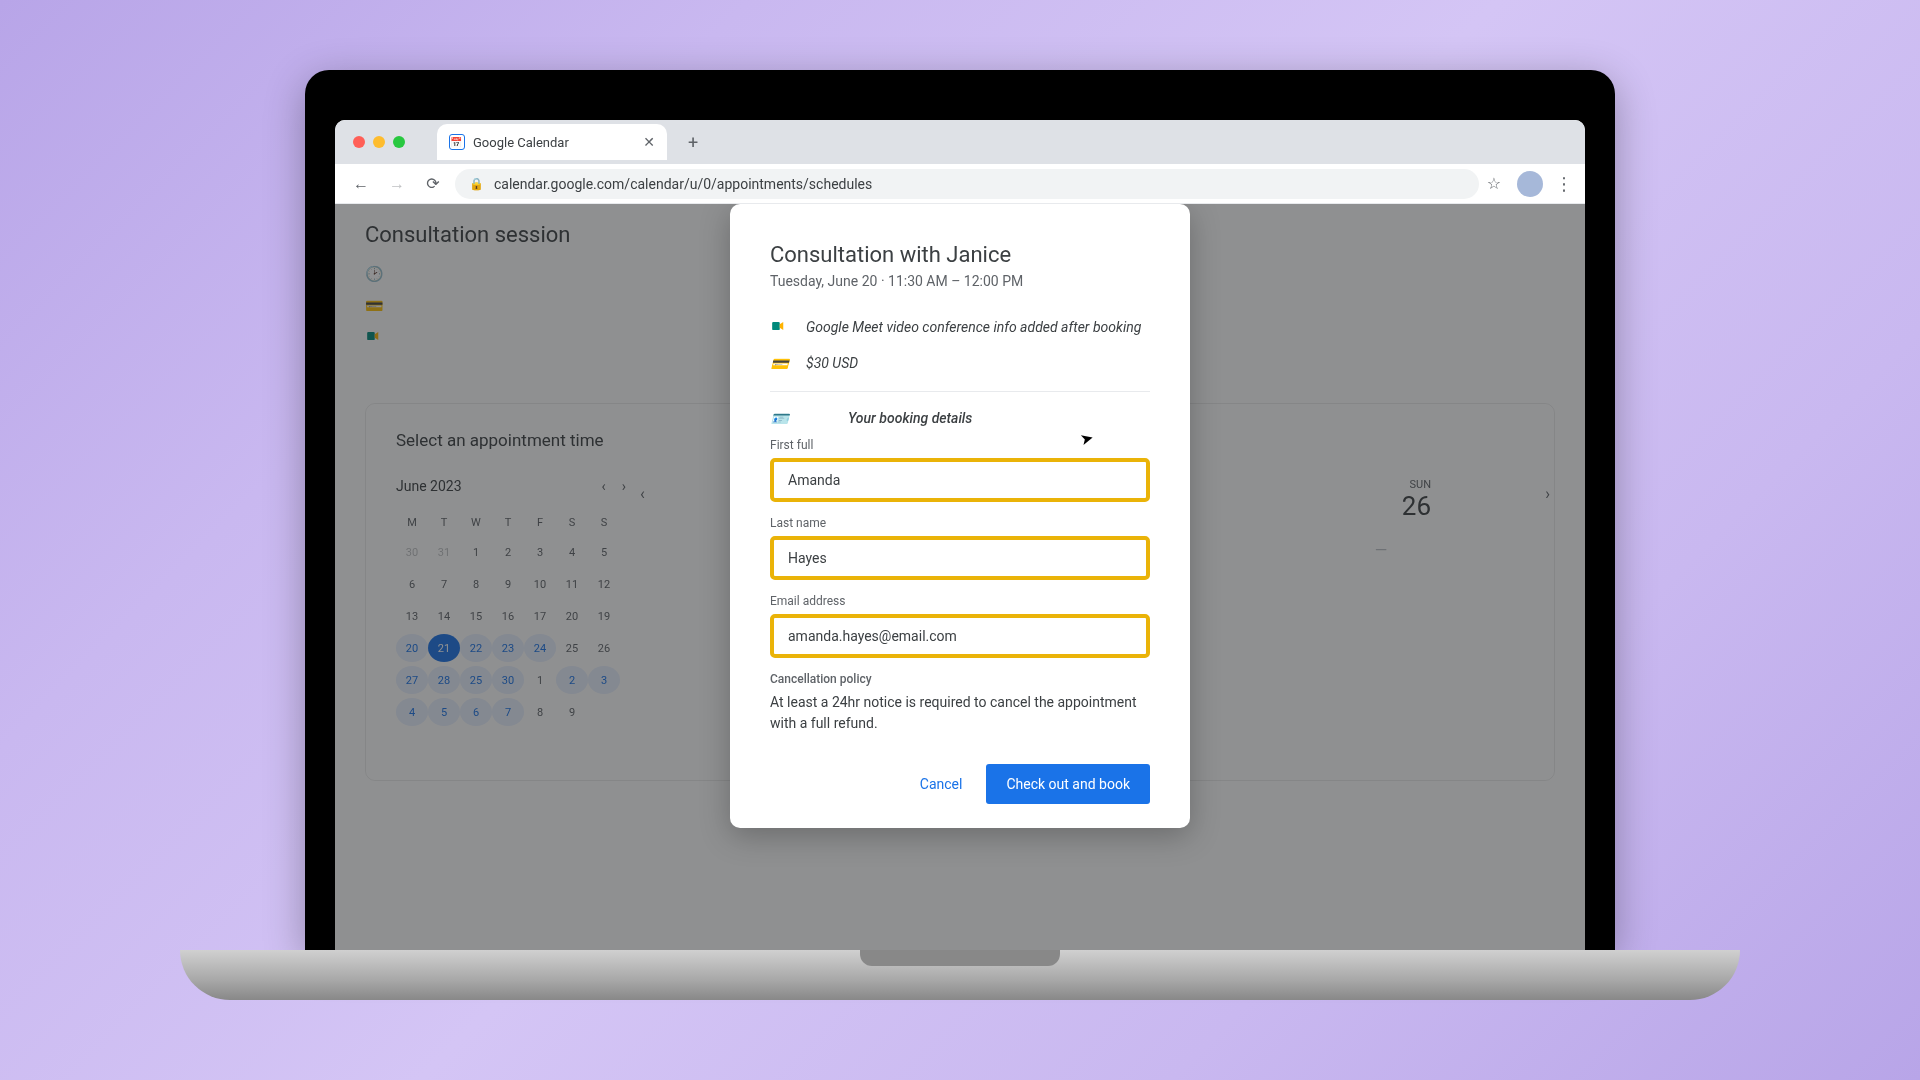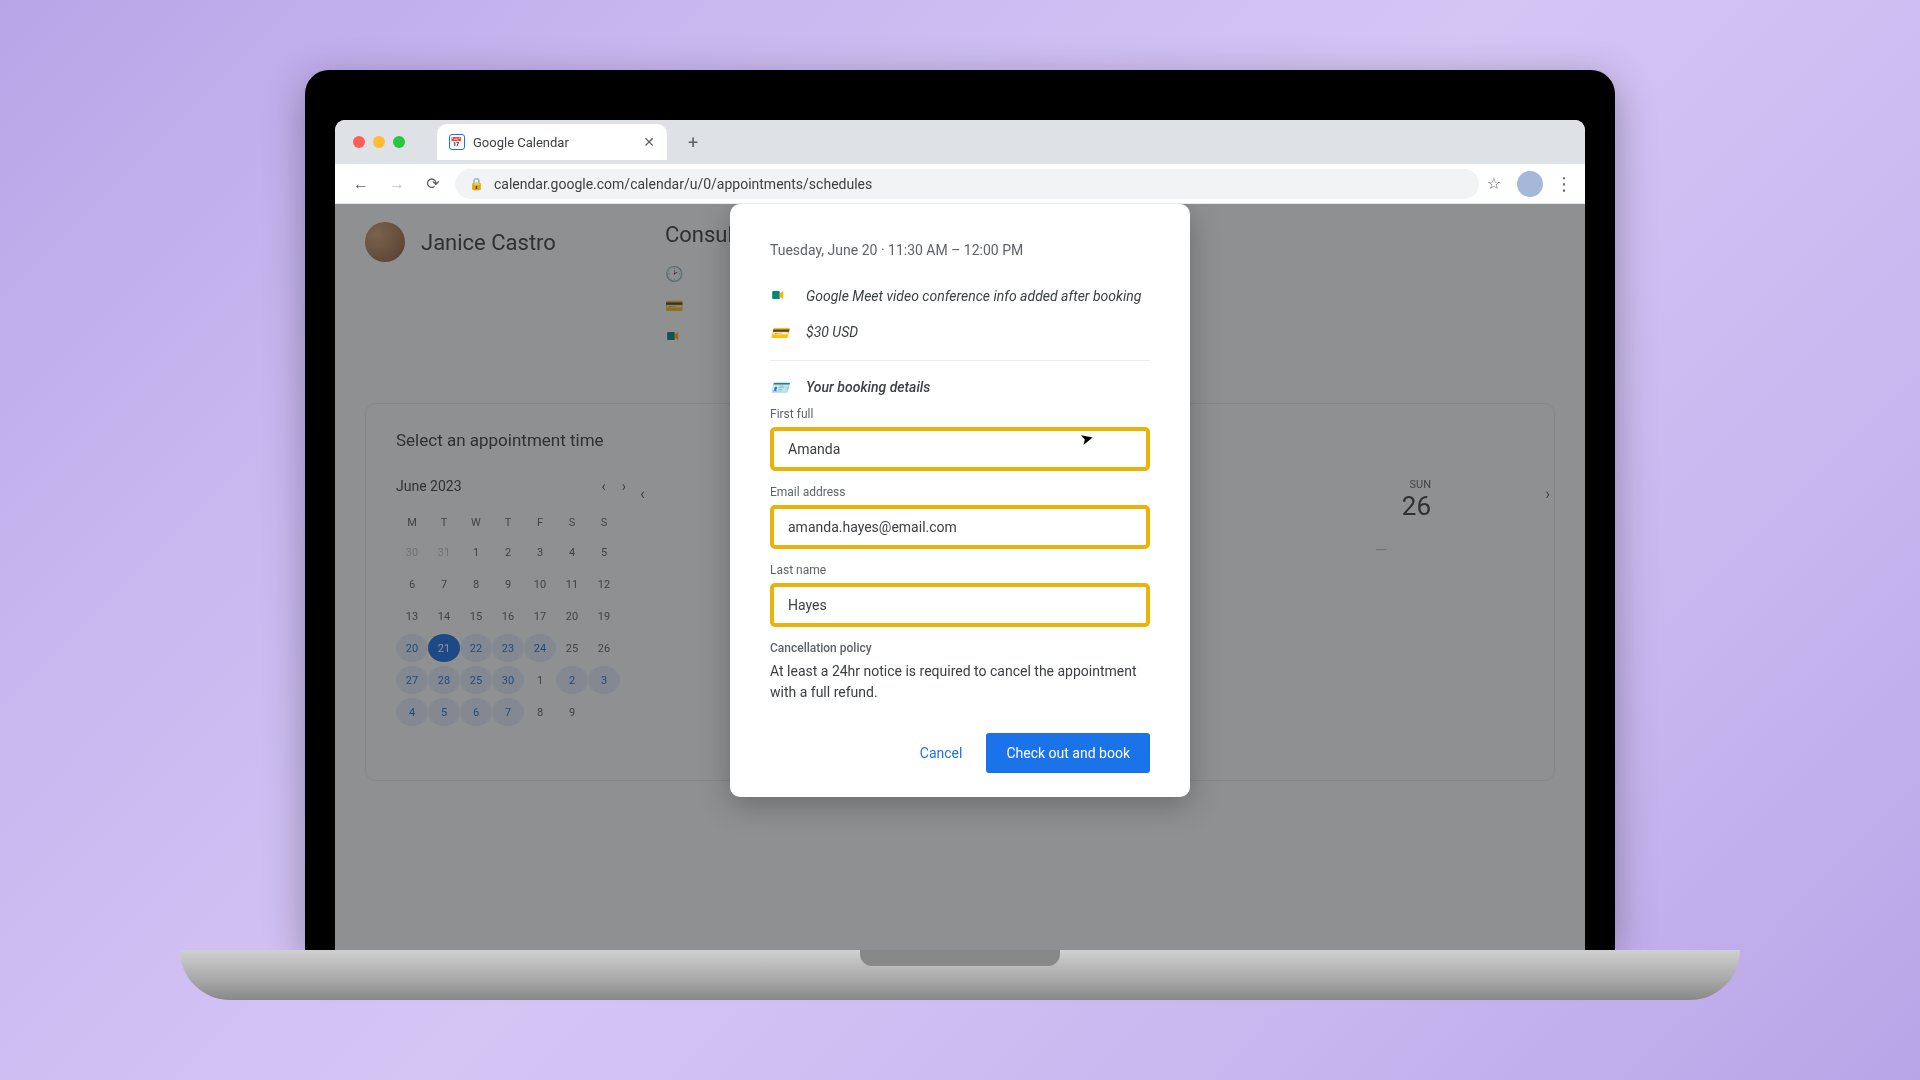--- a/index.html
+++ b/index.html
@@ -105,21 +105,21 @@
   position: absolute; top: 0; left: 50%; transform: translateX(-50%);
   width: 460px; background: #fff; border-radius: 10px;
   box-shadow: 0 8px 30px rgba(0,0,0,0.25);
   padding: 38px 40px 24px 40px;
 }
 .modal-title { font-size: 22px; color: #3c4043; margin-bottom: 6px; }
 .modal-dt { font-size: 14px; color: #5f6368; margin-bottom: 20px; }
 .modal-row { display: flex; align-items: flex-start; gap: 18px; font-size: 14px; color: #3c4043; padding: 10px 0; font-style: italic; }
 .modal-row .ricon { width: 18px; font-size: 15px; color: #5f6368; }
 .modal-divider { height: 1px; background: #e8eaed; margin: 8px 0; }
-.section-label { font-weight: 500; color: #3c4043; font-size: 14px; }
+.section-label { font-weight: 500; color: #3c4043; font-size: 14px; margin-left: 42px; }
 .form-field { margin-bottom: 14px; }
 .field-label { font-size: 12px; color: #5f6368; margin-bottom: 6px; display: block; }
 .text-input { width: 100%; height: 44px; border: 4px solid #eab308; border-radius: 5px; padding: 0 14px; font-size: 14px; color: #3c4043; font-family: inherit; }
 .policy-label { font-size: 12px; color: #5f6368; font-weight: 500; margin-bottom: 6px; }
 .policy-text { font-size: 14px; color: #3c4043; line-height: 1.5; }
 .modal-actions { display: flex; justify-content: flex-end; align-items: center; gap: 20px; margin-top: 30px; }
 .btn-cancel { color: #1a73e8; font-size: 14px; cursor: pointer; padding: 10px 4px; }
 .btn-primary { background: #1a73e8; color: #fff; border: none; border-radius: 3px; padding: 12px 20px; font-size: 14px; cursor: pointer; font-family: inherit; }
 .meet-icon { display: inline-flex; width: 16px; height: 14px; }
 .meet-icon svg { width: 16px; height: 14px; }
@@ -157,24 +157,20 @@
           <span>calendar.google.com/calendar/u/0/appointments/schedules</span>
         </div>
         <span class="star-icon">☆</span>
         <div class="avatar-circle"></div>
         <span class="dots-menu">⋮</span>
       </div>
 
       <div class="content-area">
         <div class="page">
           <div class="page-header">
-            <div class="owner">
-              <div class="owner-avatar"></div>
-              <div class="owner-name">Janice Castro</div>
-            </div>
             <div class="session-col">
               <div class="session-title">Consultation session</div>
               <div class="meta-line">
                   <span class="meta-icon">🕑</span>
                   <span style="visibility:hidden">placeholder</span>
                 </div>
               <div class="meta-line">
                   <span class="meta-icon">💳</span>
                 </div>
               <div class="meta-line">
@@ -300,20 +296,21 @@
                     </div>
                   </div>
               </div>
             </div>
           </div>
         </div>
 
         <div class="overlay"></div>
 
         <div class="modal">
+          <div class="modal-title">Consultation with Janice</div>
           <div class="modal-dt">Tuesday, June 20  ·  11:30 AM – 12:00 PM</div>
 
           <div class="modal-row">
             <span class="ricon meet-icon">
                 <svg viewBox="0 0 24 24">
                   <rect x="2" y="5" width="13" height="14" rx="2" fill="#00897b"></rect>
                   <path d="M15 9l6-4v14l-6-4z" fill="#ffb300"></path>
                 </svg>
               </span>
             <span>Google Meet video conference info added after booking</span>
@@ -326,26 +323,26 @@
           <div class="modal-row">
             <span class="ricon">🪪</span>
             <span class="section-label">Your booking details</span>
           </div>
 
           <div class="form-field">
             <label class="field-label">First full</label>
             <input class="text-input" value="Amanda" style="">
           </div>
           <div class="form-field">
+            <label class="field-label">Last name</label>
+            <input class="text-input" value="Hayes" style="">
+          </div>
+          <div class="form-field">
             <label class="field-label">Email address</label>
             <input class="text-input" value="amanda.hayes@email.com" style="">
-          </div>
-          <div class="form-field">
-            <label class="field-label">Last name</label>
-            <input class="text-input" value="Hayes" style="">
           </div>
 
           <div class="policy-label">Cancellation policy</div>
           <div class="policy-text">At least a 24hr notice is required to cancel the appointment with a full refund.</div>
 
           <div class="modal-actions">
             <span class="btn-cancel">Cancel</span>
             <button class="btn-primary">Check out and book</button>
           </div>
           <div class="cursor">➤</div>

